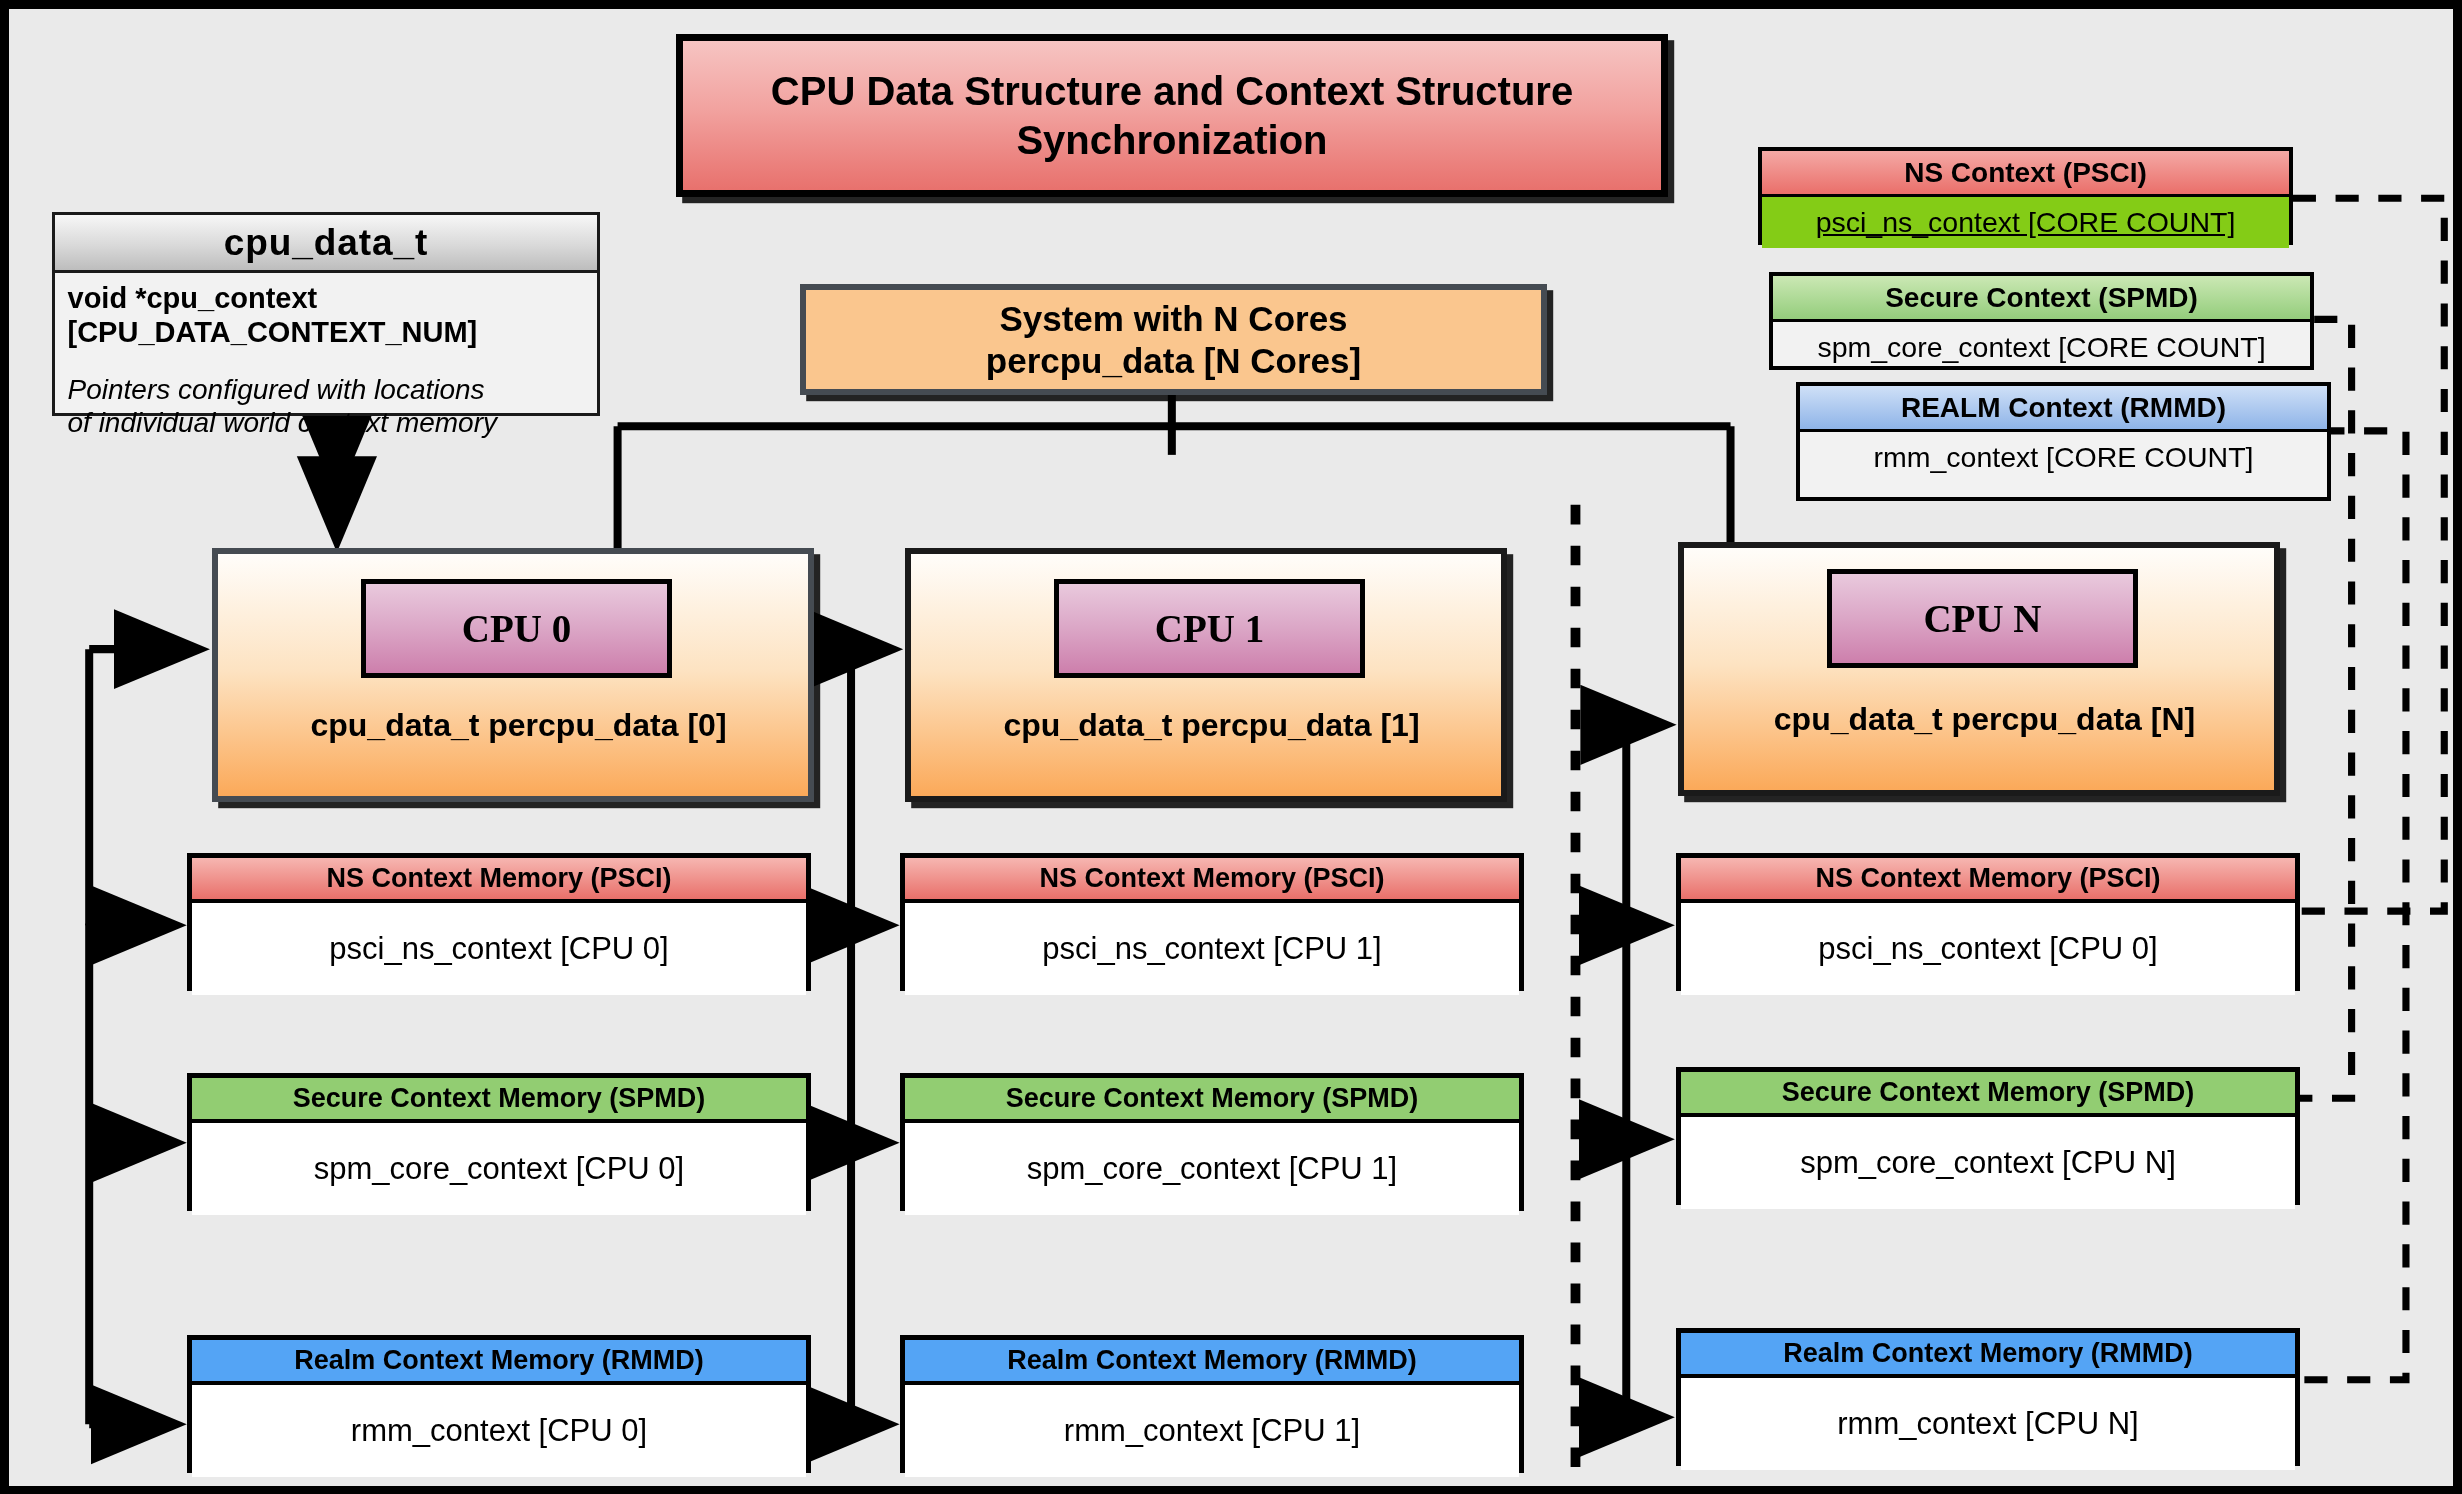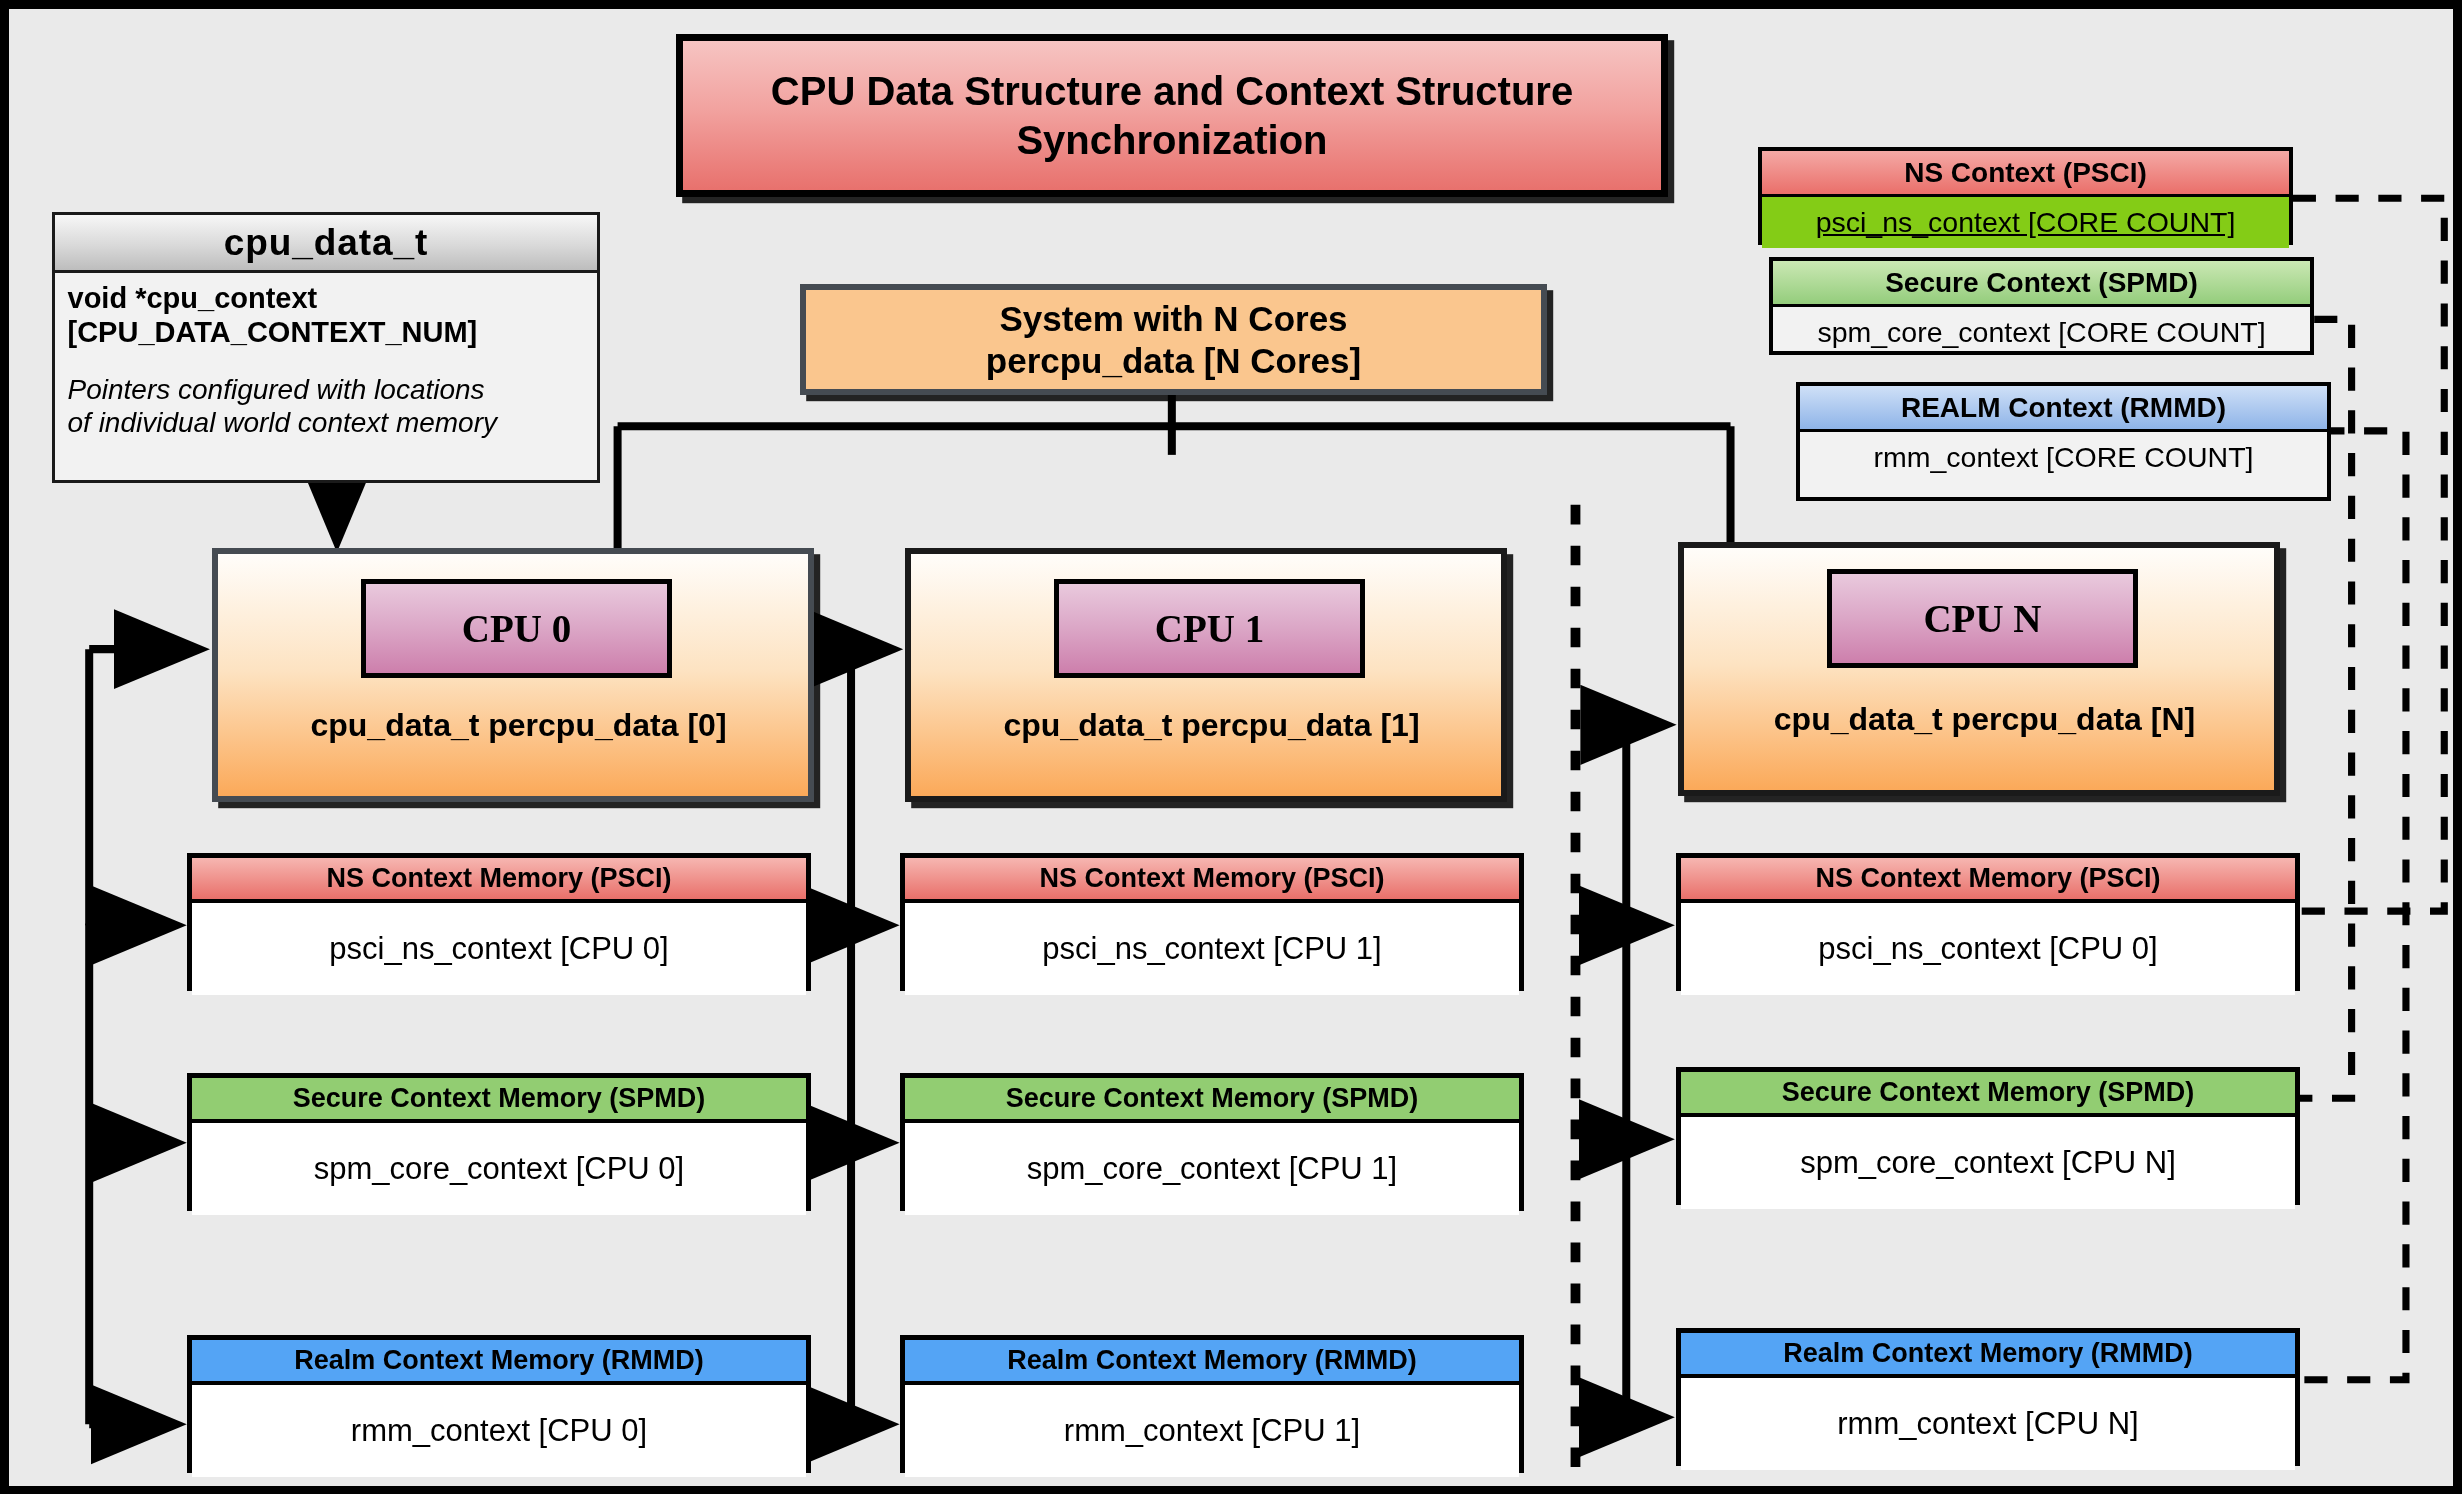--- a/index.html
+++ b/index.html
@@ -17,21 +17,21 @@
   
   #title-box{
     left:667px;top:25px;width:992px;height:163px;
     border:7.1px solid #000;
     background:linear-gradient(180deg,#f6c4c2 0%,#f2a3a0 45%,#e8716d 100%);
     display:flex;align-items:center;justify-content:center;text-align:center;
     font-weight:bold;font-size:40px;color:#000;line-height:1.22;padding:0 16px;
   }
   
   #cpu-data-t{
-    left:43px;top:203px;width:548px;height:271px;
+    left:43px;top:203px;width:548px;height:204px;
     border:3.6px solid #1a1a1a;background:#f2f2f2;
   }
   #cpu-data-t .hdr{
     height:55px;border-bottom:3.6px solid #1a1a1a;
     background:linear-gradient(180deg,#f7f7f7 0%,#d9d9d9 55%,#bdbdbd 100%);
     display:flex;align-items:center;justify-content:center;
     font-weight:bold;font-size:37px;letter-spacing:0.9px;
   }
   #cpu-data-t .body{padding:9px 12.5px 0 12.5px;}
   #cpu-data-t .l1{font-weight:bold;font-size:29px;line-height:1.17;}
@@ -50,21 +50,21 @@
     display:flex;align-items:center;justify-content:center;
     font-weight:bold;font-size:28px;
   }
   .ctx-card .val{
     height:51px;display:flex;align-items:center;justify-content:center;
     font-size:28.5px;
   }
   #ctx-ns{left:1749px;top:138px;width:535px;height:98px;}
   #ctx-ns .hdr{background:linear-gradient(180deg,#f4a9a5 0%,#ea6f6a 100%);}
   #ctx-ns .val{background:#84cc16;text-decoration:underline;}
-  #ctx-sec{left:1760px;top:248px;width:545px;height:98px;}
+  #ctx-sec{left:1760px;top:263px;width:545px;height:98px;}
   #ctx-sec .hdr{background:linear-gradient(180deg,#cbe8b4 0%,#94cd7c 100%);}
   #ctx-realm{left:1787px;top:373px;width:535px;height:119px;}
   #ctx-realm .hdr{background:linear-gradient(180deg,#cfe0f7 0%,#8fb4e8 100%);}
   
   .cpu-block{
     border:6.2px solid #1a1a1a;
     background:linear-gradient(180deg,#fffdfa 0%,#fde3c2 48%,#fba959 100%);
   }
   #cpu-block-0{left:203px;top:539px;width:602px;height:254px;border-color:#454b52;}
   #cpu-block-1{left:896px;top:539px;width:602px;height:254px;}

